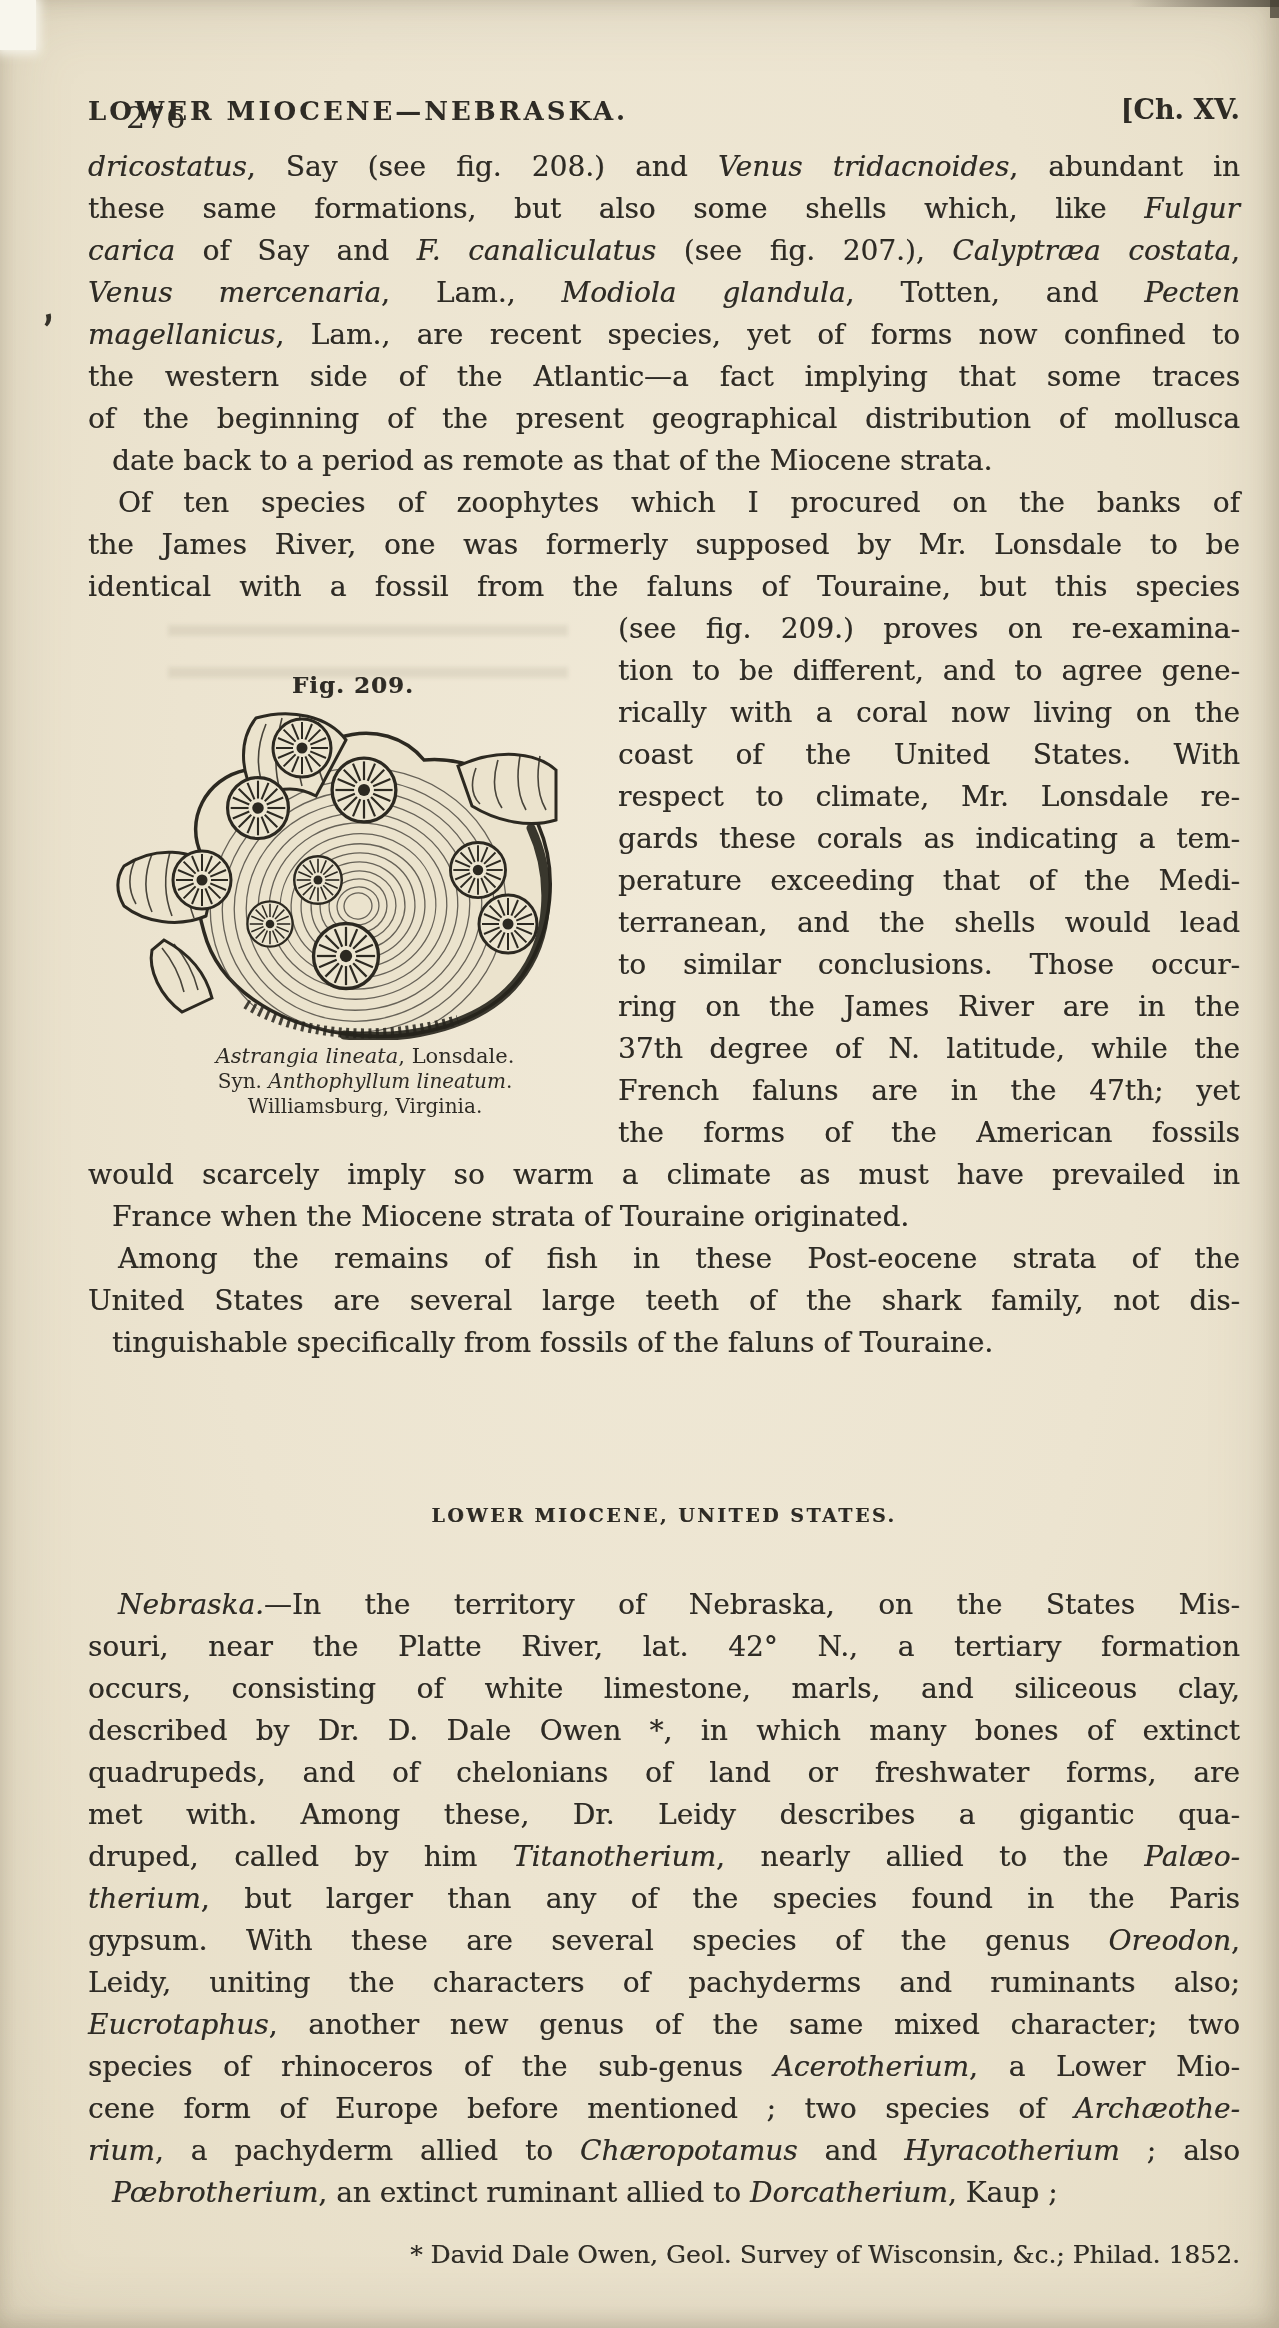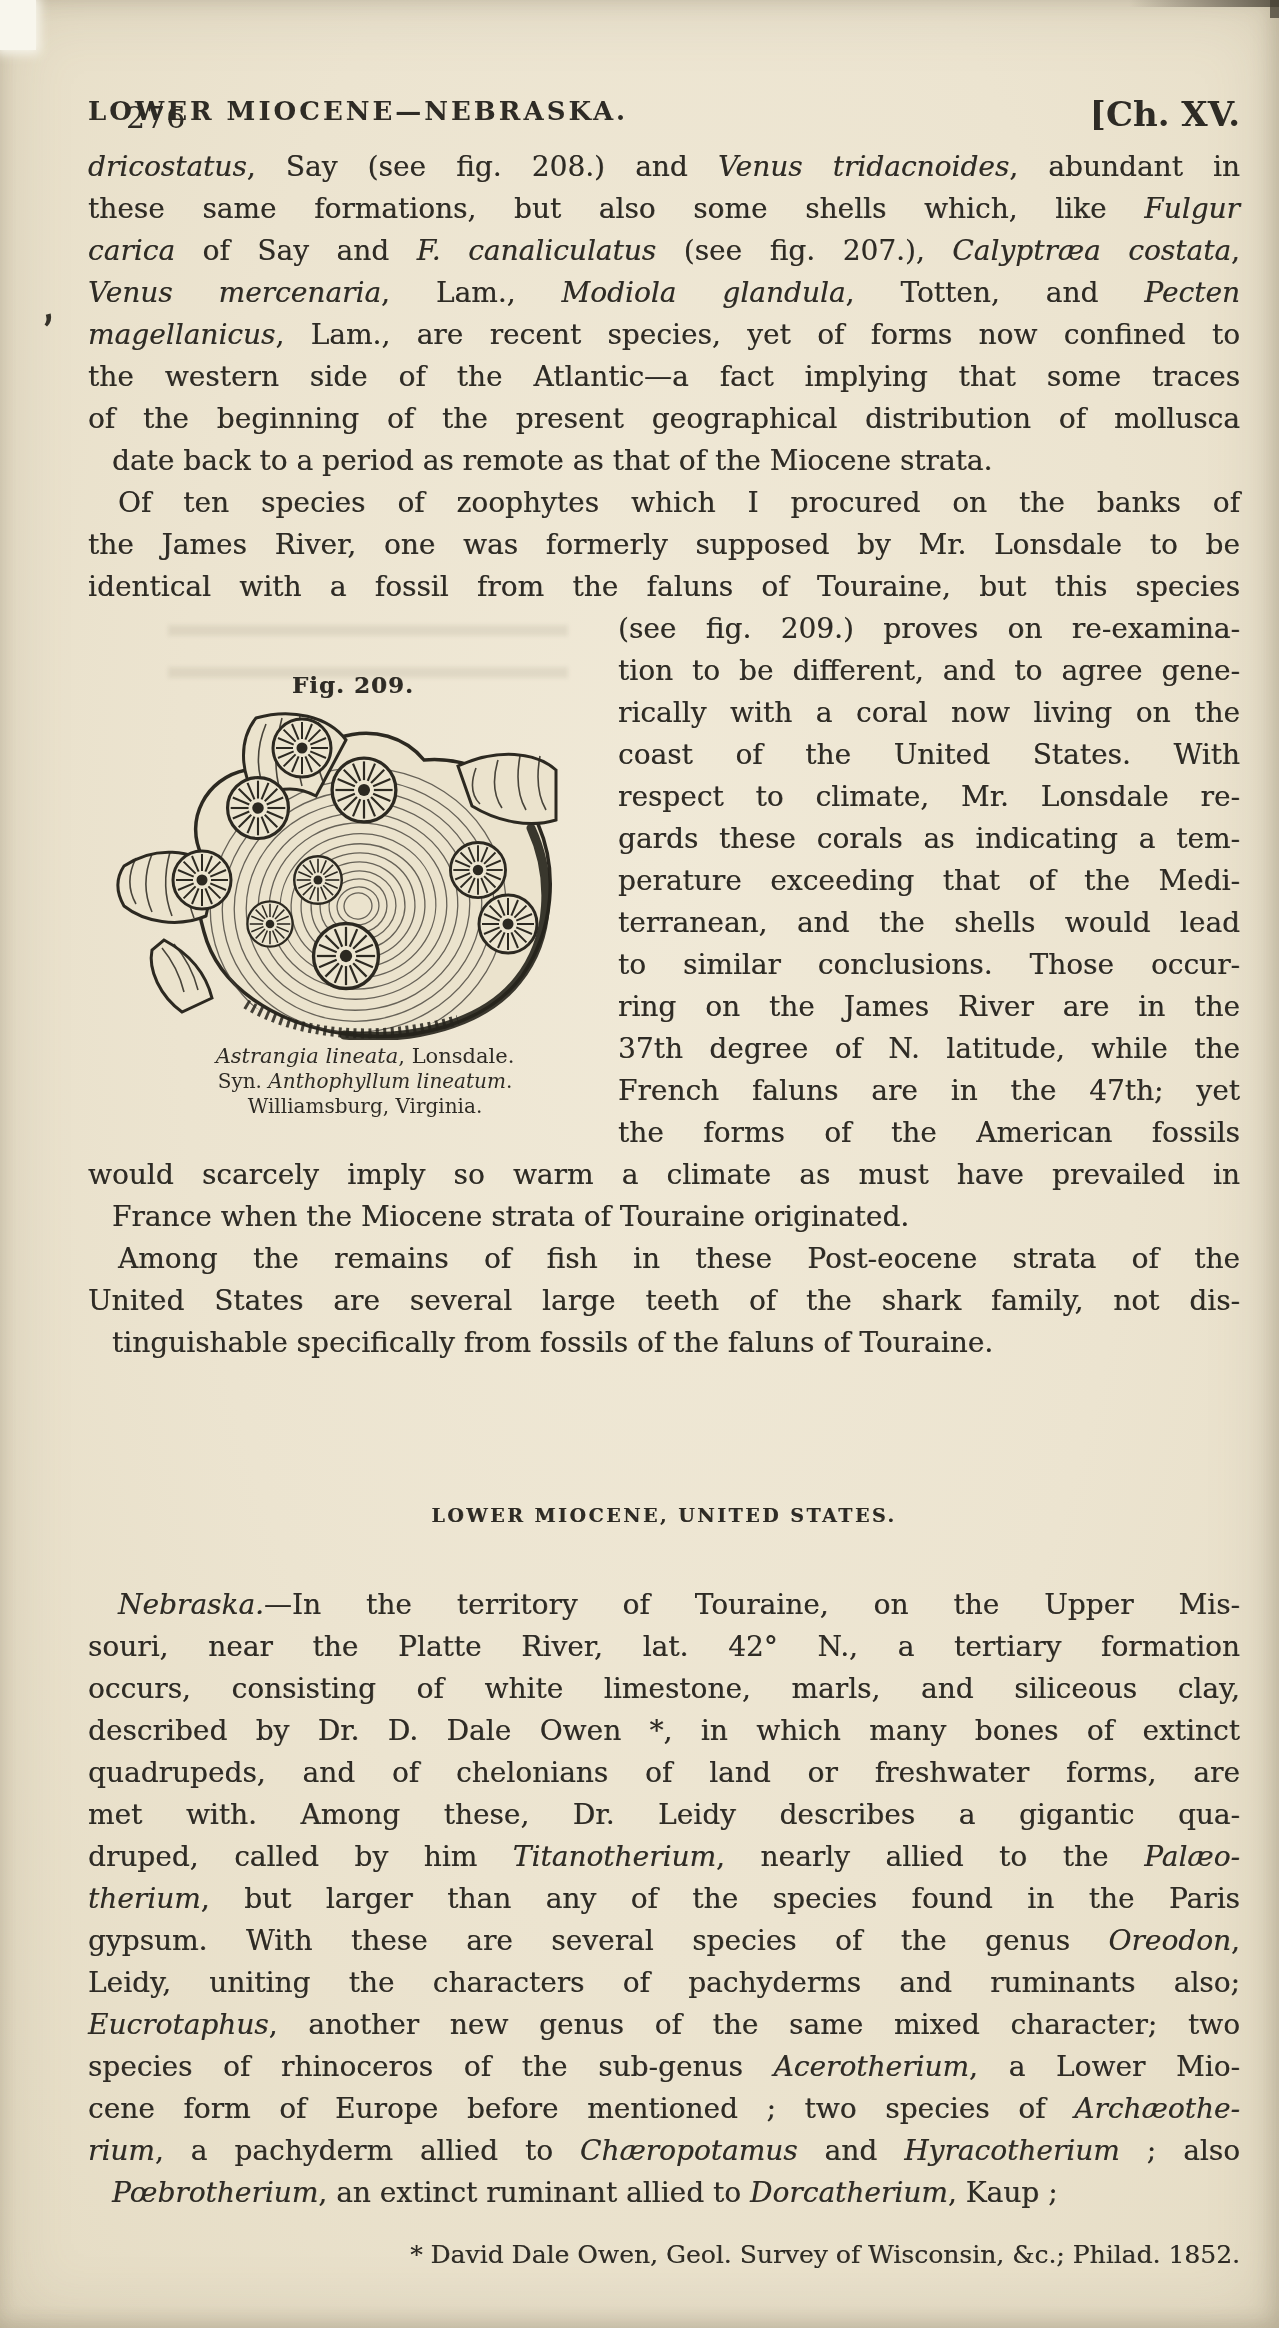--- a/index.html
+++ b/index.html
@@ -19,21 +19,21 @@
   .corner-notch{position:absolute;left:0;top:0;width:36px;height:50px;background:#f8f6ed;box-shadow:0 0 10px 4px #f6f4ea;}
   .edge-dark{position:absolute;right:0;top:0;width:150px;height:7px;background:linear-gradient(90deg,rgba(70,64,52,0),rgba(70,64,52,.8));}
   .edge-dark-nub{position:absolute;right:0;top:0;width:9px;height:18px;background:rgba(70,64,52,.75);}
   .margin-mark{position:absolute;left:40px;top:286px;font-size:36px;font-weight:bold;color:#35322a;transform:rotate(-14deg);}
   .showthrough{position:absolute;left:168px;top:594px;width:400px;height:84px;
     background:repeating-linear-gradient(0deg,rgba(104,95,72,.10) 0 11px,transparent 11px 42px);
     filter:blur(2px);}
   
   .page-number{position:absolute;left:126px;top:92px;font-size:30px;font-weight:normal;letter-spacing:1px;margin-top:8px;}
   .running-title{position:absolute;left:88px;top:96px;width:1152px;text-align:left;font-size:26px;font-weight:bold;letter-spacing:3px;}
-  .chapter-ref{position:absolute;right:39px;top:94px;font-size:34px;font-weight:bold;}
+  .chapter-ref{position:absolute;right:39px;top:94px;font-size:27px;font-weight:bold;}
   
   .text-col{position:absolute;left:88px;top:146px;width:1152px;font-size:28px;line-height:42px;
     text-shadow:0.35px 0.25px 0 rgba(46,43,37,.55);}
   .line{text-align:justify;text-align-last:justify;white-space:normal;}
   .line.last{text-align-last:left;margin-left:24px;}
   .line.indent{text-indent:30px;}
   em{font-style:italic;}
   .wrap-row{display:flex;align-items:flex-start;}
   .fig-col{width:530px;flex:0 0 530px;}
   .right-col{width:622px;flex:0 0 622px;margin-left:auto;}
@@ -208,21 +208,21 @@
       </div>
     <div class="para">
         <div class="line indent"><span>Among the remains of fish in these Post-eocene strata of the</span></div>
         <div class="line"><span>United States are several large teeth of the shark family, not dis-</span></div>
         <div class="line last"><span>tinguishable specifically from fossils of the faluns of Touraine.</span></div>
       </div>
 
     <div class="section-heading">LOWER MIOCENE, UNITED STATES.</div>
 
     <div class="para para4">
-        <div class="line indent"><em>Nebraska.</em><span>—In the territory of Touraine, on the Upper Mis-</span></div>
+        <div class="line indent"><em>Nebraska.</em><span>—In the territory of Nebraska, on the States Mis-</span></div>
         <div class="line"><span>souri, near the Platte River, lat. 42° N., a tertiary formation</span></div>
         <div class="line"><span>occurs, consisting of white limestone, marls, and siliceous clay,</span></div>
         <div class="line"><span>described by Dr. D. Dale Owen *, in which many bones of extinct</span></div>
         <div class="line"><span>quadrupeds, and of chelonians of land or freshwater forms, are</span></div>
         <div class="line"><span>met with.  Among these, Dr. Leidy describes a gigantic qua-</span></div>
         <div class="line"><span>druped, called by him </span><em>Titanotherium</em><span>, nearly allied to the </span><em>Palæo-</em></div>
         <div class="line"><em>therium</em><span>, but larger than any of the species found in the Paris</span></div>
         <div class="line"><span>gypsum.  With these are several species of the genus </span><em>Oreodon</em><span>,</span></div>
         <div class="line"><span>Leidy, uniting the characters of pachyderms and ruminants also;</span></div>
         <div class="line"><em>Eucrotaphus</em><span>, another new genus of the same mixed character; two</span></div>

